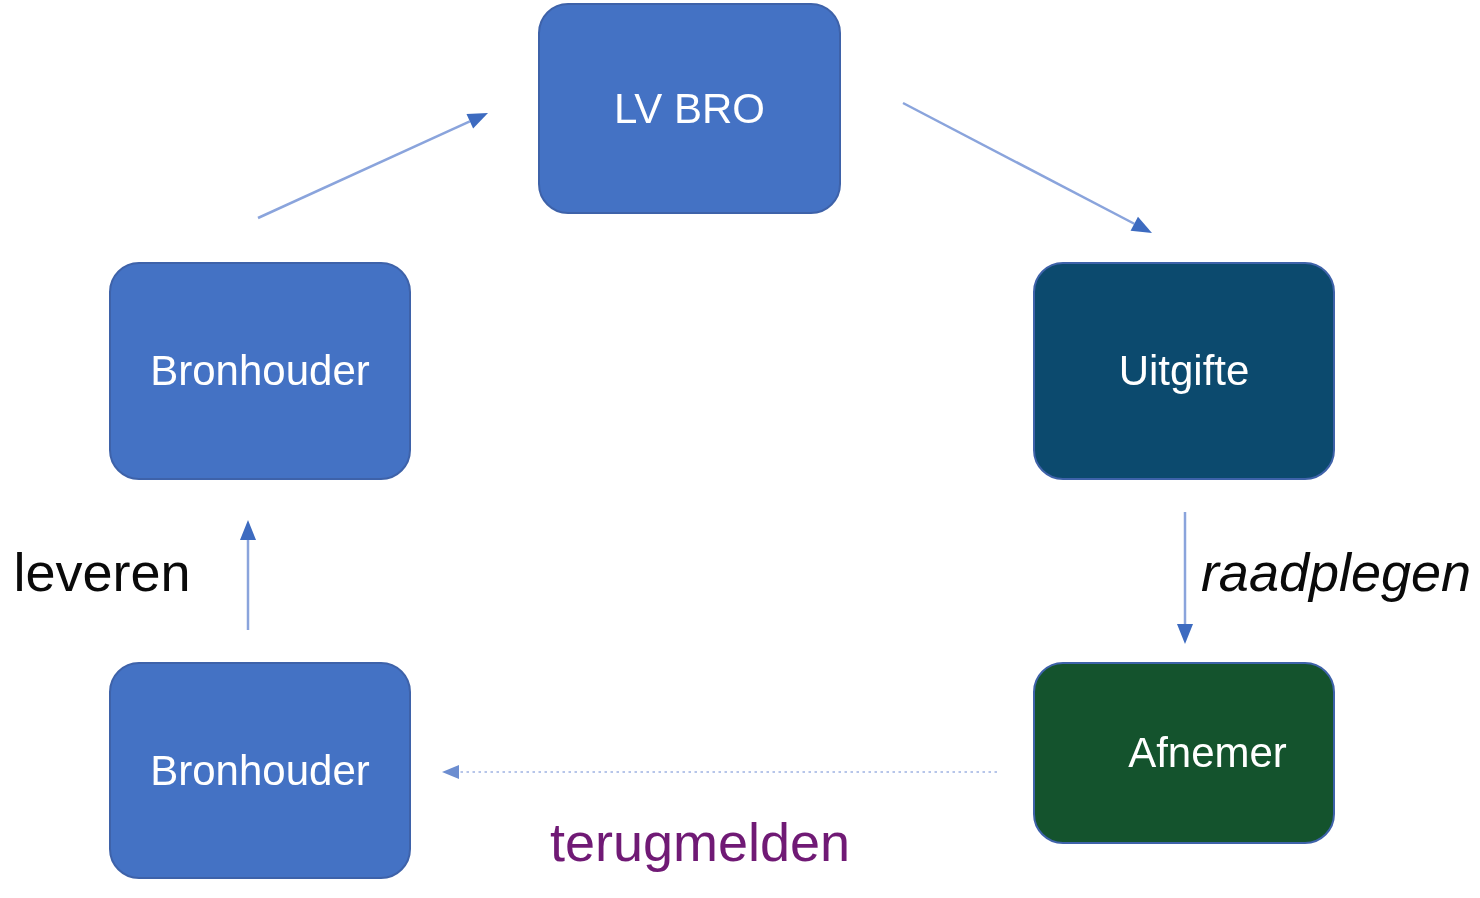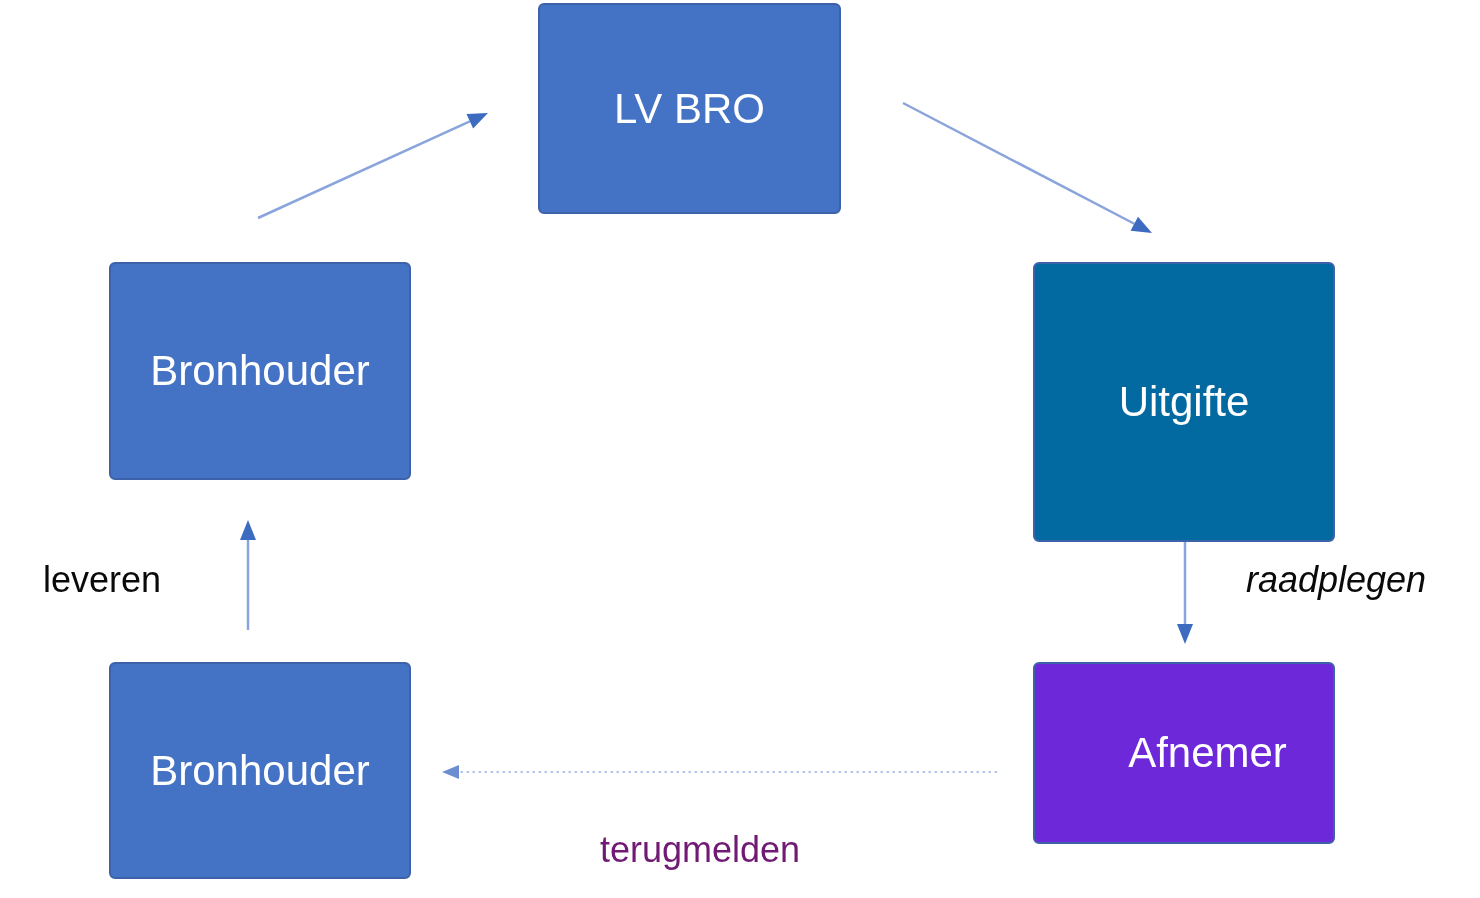--- a/index.html
+++ b/index.html
@@ -19,39 +19,38 @@
     position: absolute;
     left: 0;
     top: 0;
     width: 1480px;
     height: 898px;
     pointer-events: none;
   }
   .node {
     position: absolute;
     box-sizing: border-box;
-    border-radius: 6px;
+    border-radius: 30px;
     display: flex;
     flex-direction: column;
     justify-content: center;
     align-items: center;
     text-align: center;
   }
   .node-line {
     font-size: 42px;
     line-height: 60px;
     white-space: nowrap;
   }
   .edge-label {
     position: absolute;
     transform: translate(-50%, -50%);
-    font-size: 36px;
+    font-size: 54px;
     line-height: 46px;
     white-space: nowrap;
-    margin-top: 8px;
   }
 </style>
 </head>
 <body>
 
 <div class="canvas" style="width: 1480px; height: 898px; background: rgb(255, 255, 255);">
   <svg class="edge-layer" id="edge-layer" viewBox="0 0 1480 898" xmlns="http://www.w3.org/2000/svg">
       <line x1="258" y1="218" x2="469.80623992273934" y2="121.30584699179292" stroke="#8AA4DC" stroke-width="2.5"></line>
       <polygon points="488,113 473.1285787194565,128.5833510226972 466.48390112602215,114.02834296088865" fill="#3D6BC0"></polygon>
       <line x1="903" y1="103" x2="1134.2708428744454" y2="223.7438135489072" stroke="#8AA4DC" stroke-width="2.5"></line>
@@ -63,27 +62,27 @@
       <line x1="997" y1="772" x2="459" y2="772" stroke="#9FB3E2" stroke-width="1.6" stroke-dasharray="2.5 3.5"></line>
       <polygon points="442,772 459,765 459,779" fill="#6C8DD0"></polygon>
     </svg>
   <div id="node-layer">
       <div class="node" style="left: 538px; top: 3px; width: 303px; height: 211px; background: rgb(68, 114, 196); border: 2px solid rgb(62, 98, 169); color: rgb(255, 255, 255);">
         <div class="node-line">LV BRO</div>
       </div>
       <div class="node" style="left: 109px; top: 262px; width: 302px; height: 218px; background: rgb(68, 114, 196); border: 2px solid rgb(62, 98, 169); color: rgb(255, 255, 255);">
         <div class="node-line">Bronhouder</div>
       </div>
-      <div class="node" style="left: 1033px; top: 262px; width: 302px; height: 280px; background: #0369a1; border: 2px solid rgb(62, 98, 169); color: rgb(255, 255, 255);">
+      <div class="node" style="left: 1033px; top: 262px; width: 302px; height: 218px; background: #0c4a6e; border: 2px solid rgb(62, 98, 169); color: rgb(255, 255, 255);">
         <div class="node-line">Uitgifte</div>
       </div>
       <div class="node" style="left: 109px; top: 662px; width: 302px; height: 217px; background: rgb(68, 114, 196); border: 2px solid rgb(62, 98, 169); color: rgb(255, 255, 255);">
         <div class="node-line">Bronhouder</div>
       </div>
-      <div class="node" style="left: 1033px; top: 662px; width: 302px; height: 182px; background: #6d28d9; border: 2px solid rgb(62, 98, 169); color: rgb(255, 255, 255); padding-left: 47px;">
+      <div class="node" style="left: 1033px; top: 662px; width: 302px; height: 182px; background: #14532d; border: 2px solid rgb(62, 98, 169); color: rgb(255, 255, 255); padding-left: 47px;">
         <div class="node-line">Afnemer</div>
       </div>
     </div>
   <div id="label-layer">
       <div class="edge-label" style="left: 102px; top: 572px; color: rgb(10, 10, 10);">leveren</div>
       <div class="edge-label" style="left: 1336px; top: 572px; color: rgb(10, 10, 10); font-style: italic;">raadplegen</div>
       <div class="edge-label" style="left: 700px; top: 842px; color: #701a75;">terugmelden</div>
     </div>
 </div>
 

